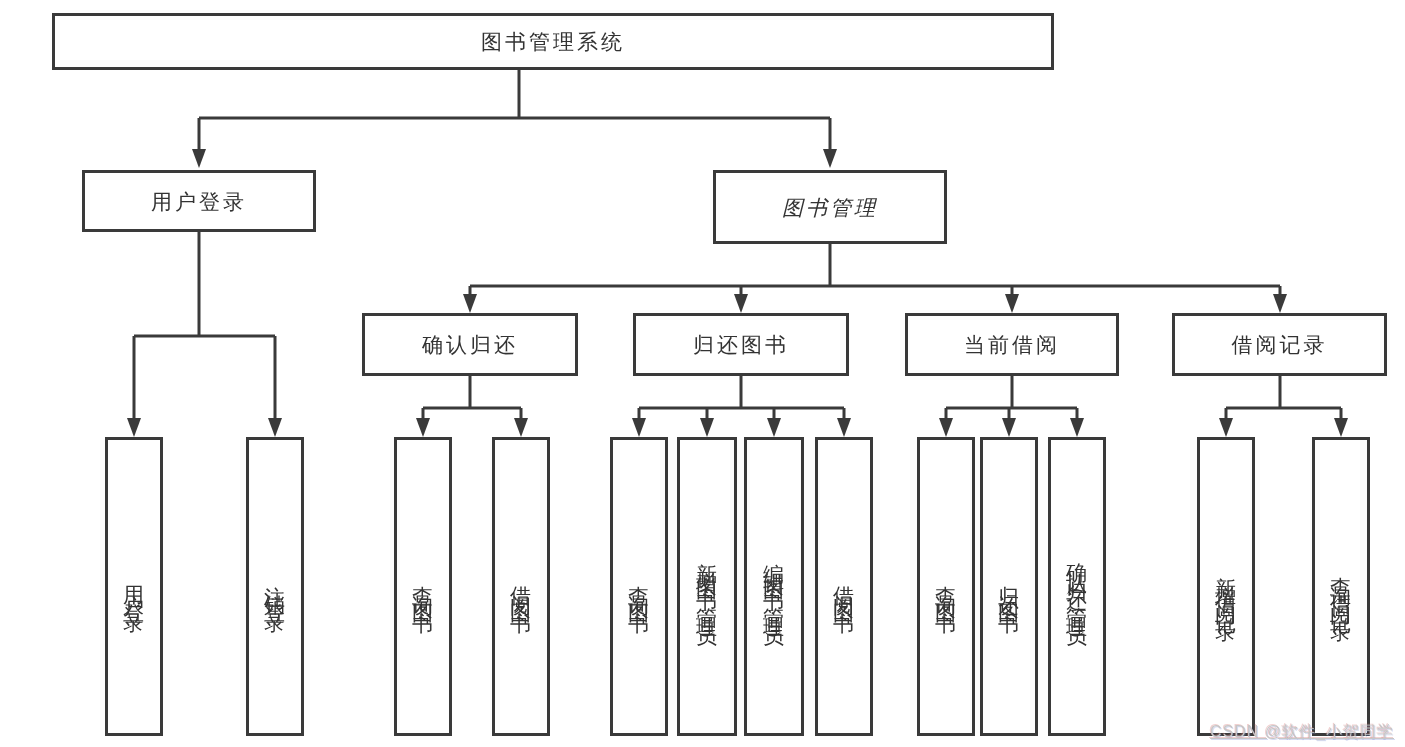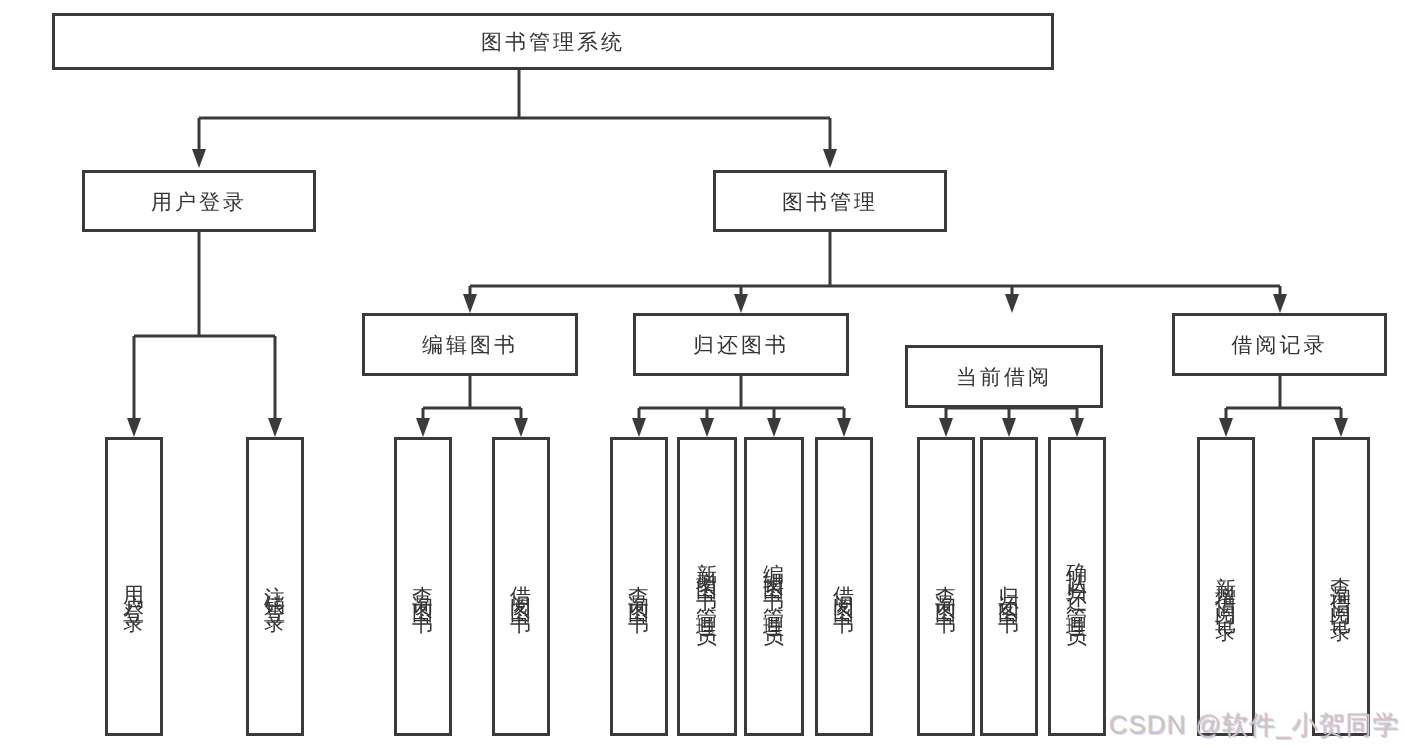--- a/index.html
+++ b/index.html
@@ -32,39 +32,40 @@
     text-align:center;
   }
   .hbox{
     font-size:21px;
     letter-spacing:3px;
     line-height:1;
     white-space:nowrap;
   }
   .root{left:20px;top:13px;width:1002px;height:57px;margin-left:32px;}
   .l2a{left:82px;top:170px;width:234px;height:62px;}
-  .l2b{left:713px;top:170px;width:234px;height:62px;}
+  .l2b{left:713px;top:170px;width:234px;height:74px;font-style:italic;}
   .l3{top:313px;height:63px;}
   .leaf{
     top:437px;height:299px;width:58px;
     writing-mode:vertical-rl;
     text-orientation:mixed;
     font-size:21px;
     letter-spacing:9px;
     line-height:1;
   }
   .watermark{
     position:absolute;
-    right:5px;bottom:4px;
-    font-size:26px;
+    right:11px;bottom:4px;
+    font-size:16px;
     letter-spacing:1px;
     color:var(--wm);
     text-shadow:-1px -1px 0 rgba(215,120,120,0.35), 1px 1px 0 rgba(120,140,215,0.30);
     z-index:5;
     white-space:nowrap;
+    text-decoration:underline;
   }
 </style>
 </head>
 <body>
 
 <div class="stage">
 
   <svg class="edges" viewBox="0 0 1405 747" aria-hidden="true">
     <g>
       <path d="M519 69 V118 M199 118 H830 M199 118 V152 M830 118 V152"></path>
@@ -106,23 +107,23 @@
       <polygon points="1226,437 1219,418 1233,418"></polygon>
       <polygon points="1341,437 1334,418 1348,418"></polygon>
     </g>
   </svg>
 
   <div class="box hbox root">图书管理系统</div>
 
   <div class="box hbox l2a">用户登录</div>
   <div class="box hbox l2b">图书管理</div>
 
-  <div class="box hbox l3" style="left:362px;width:216px;">编辑图书</div>
+  <div class="box hbox l3" style="left:362px;width:216px;">确认归还</div>
   <div class="box hbox l3" style="left:633px;width:216px;">归还图书</div>
-  <div class="box hbox l3" style="left:905px;width:198px;margin-top:32px;">当前借阅</div>
+  <div class="box hbox l3" style="left:905px;width:214px;">当前借阅</div>
   <div class="box hbox l3" style="left:1172px;width:215px;">借阅记录</div>
 
   <div class="box leaf" style="left:105px;">用户登录</div>
   <div class="box leaf" style="left:246px;">注销登录</div>
 
   <div class="box leaf" style="left:394px;">查询图书</div>
   <div class="box leaf" style="left:492px;">借阅图书</div>
 
   <div class="box leaf" style="left:610px;">查询图书</div>
   <div class="box leaf" style="left:677px;width:60px;">新增图书（管理员）</div>

